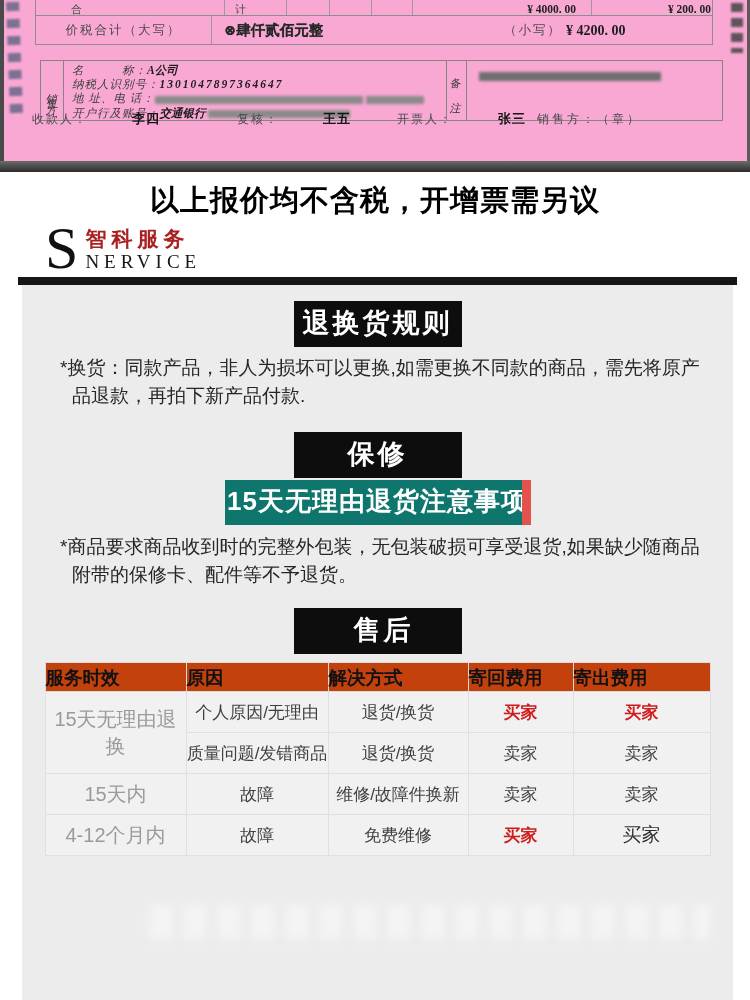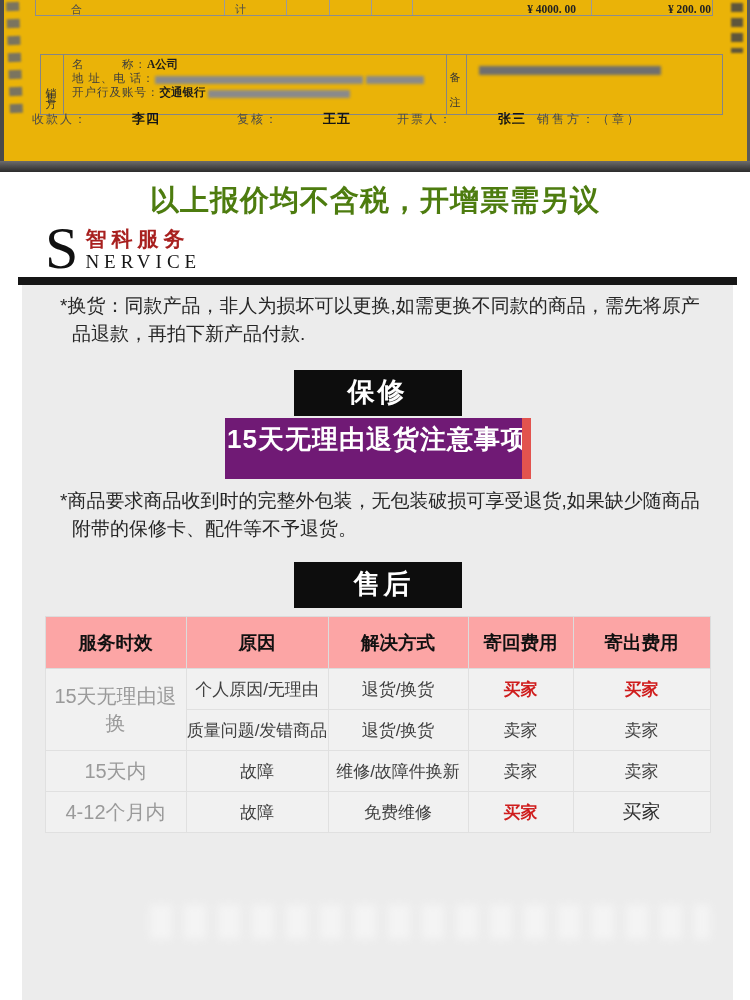--- a/index.html
+++ b/index.html
@@ -1,41 +1,41 @@
 <!DOCTYPE html>
 <html><head>
 <meta charset="utf-8">
 <style>
   * { box-sizing: border-box; margin: 0; padding: 0; }
   html,body { width: 750px; height: 1000px; overflow: hidden; background: #fff;
     font-family: "Liberation Sans", "DejaVu Sans", sans-serif; }
   .page { position: relative; width: 750px; height: 1000px; background: #fff; }
 
   
-  .invoice { position: relative; width: 750px; height: 172px; background: #eab308;
+  .invoice { position: relative; width: 750px; height: 172px; background: #f9a8d4;
     font-family: "Liberation Serif", "DejaVu Serif", serif; color: #333; overflow: hidden; }
   .invoice .photo-edge-l { position:absolute; left:0; top:0; bottom:0; width:4px; background:#4a4a4a; filter:blur(.6px); }
   .invoice .photo-edge-r { position:absolute; right:0; top:0; bottom:0; width:3px; background:#5a5a5a; filter:blur(.6px); }
   .scribble-left { position:absolute; left:8px; top:2px; width:13px; height:112px;
     background: repeating-linear-gradient(178deg, rgba(85,95,125,.75) 0 9px, transparent 9px 17px);
     filter: blur(1.3px); transform: rotate(-2deg); }
   .right-label-strip { position:absolute; right:7px; top:3px; width:12px; height:50px;
     background: repeating-linear-gradient(180deg, rgba(70,70,70,.85) 0 9px, transparent 9px 15px);
     filter: blur(1px); }
   .inv-rowA { position:absolute; left:35px; top:0; width:678px; height:16px; overflow:hidden;
     border-bottom:1px solid #8d8d8d; border-left:1px solid #8d8d8d; border-right:1px solid #8d8d8d; }
   .inv-rowA span { position:absolute; top:0; line-height:19px; font-size:11px; color:#4d4d4d; }
   .inv-rowA .amt { font-weight:bold; font-size:11.5px; color:#222; text-align:right; }
   .vline { position:absolute; top:0; bottom:0; width:1px; background:#9a9a9a; }
   .inv-rowB { position:absolute; left:35px; top:16px; width:678px; height:29px;
     border-bottom:1px solid #8d8d8d; border-left:1px solid #8d8d8d; border-right:1px solid #8d8d8d; }
   .inv-rowB span { position:absolute; top:0; line-height:29px; }
   .inv-label { font-size:12.5px; color:#4a4a4a; letter-spacing:2px; }
   .inv-rowB .words { left:188px; font-size:14.5px; font-weight:bold; color:#262626; text-shadow:0 0 .7px #444; }
-  .sellerbox { position:absolute; left:40px; top:54px; width:683px; height:61px; border:1px solid #858585; }
+  .sellerbox { position:absolute; left:40px; top:60px; width:683px; height:61px; border:1px solid #858585;font-style:italic; }
   .side-label { position:absolute; left:2px; top:0; bottom:0; width:21px; border-right:1px solid #858585;
     writing-mode:vertical-lr; text-orientation:upright; font-size:11px; letter-spacing:5px;
     color:#333; padding-top:4px; text-align:center; }
   .remark-col { position:absolute; left:405px; top:0; bottom:0; width:21px;
     border-left:1px solid #858585; border-right:1px solid #858585;
     writing-mode:vertical-lr; text-orientation:upright; font-size:11px; letter-spacing:24px;
     color:#333; padding-top:5px; text-align:center; }
   .fields { position:absolute; left:31px; top:2px; font-size:11.5px; line-height:14.2px; color:#222; white-space:nowrap; }
   .fields .lab { color:#3d3d3d; letter-spacing:1px; }
   .fields .val { font-weight:bold; color:#1c1c1c; filter:blur(.6px); }
@@ -43,47 +43,47 @@
   .redact { display:inline-block; height:8px; background:#8a8a8a; filter:blur(1.6px); vertical-align:middle; border-radius:1px; }
   .remark-redact { position:absolute; left:438px; top:11px; width:182px; height:9px; background:#6f6f6f; filter:blur(1.7px); }
   .inv-rowD { position:absolute; left:12px; top:110px; width:710px; height:18px; font-size:12px; color:#4a4a4a; }
   .inv-rowD span { position:absolute; line-height:18px; letter-spacing:2px; }
   .inv-rowD .name { font-weight:bold; color:#141414; font-size:13px; letter-spacing:1px; filter:blur(.3px);margin-left:36px; }
   .bottom-band { position:absolute; left:0; right:0; bottom:0; height:11px;
     background:linear-gradient(180deg,#6c6c6c,#2b2b2b); filter:blur(.5px); }
 
   
   .tax-notice { margin-top:11px; text-align:center; font-size:29px; font-weight:600;
-    color:#4d7c0f; letter-spacing:1px; line-height:34px; }
+    color:#000000; letter-spacing:1px; line-height:34px; }
   .logo { display:flex; margin:7px 0 0 45px; height:50px; }
   .logo-s { font-family:"Liberation Serif","DejaVu Serif",serif; font-size:60px; line-height:48px; color:#111; }
   .logo-right { margin-left:7px; padding-top:3px; }
   .logo-cn { color:#a8201f; font-size:21px; font-weight:bold; letter-spacing:5px; line-height:23px; }
   .logo-en { font-family:"Liberation Serif","DejaVu Serif",serif; font-size:19px; letter-spacing:5px;
     line-height:23px; color:#161616; }
   .black-bar { margin:3px 0 0 18px; width:719px; height:8px; background:#161616; }
 
   
   .panel { margin-left:22px; width:711px; height:718px; background:#ececec; overflow:hidden; }
   .badge { display:block; width:168px; margin:16px auto 0; background:#0d0d0d; color:#fff;
     font-size:27px; font-weight:bold; text-align:center; letter-spacing:3px; padding:4px 0 6px; }
   .para { font-size:19px; line-height:28px; color:#262626; font-weight:500;
     margin:10px 18px 0 50px; text-indent:-12px; }
   .para .red { color:#d92c21; }
   .p2 { margin-top:7px; } .p3 { margin-top:4px; } .p4 { margin-top:4px; } .p5 { margin-top:2px; }
   .badge-warranty { margin-top:22px; }
-  .red-banner { position:relative; display:block; width:306px; margin:2px auto 8px; background:#701a75;
-    color:#fff; font-size:26px; font-weight:bold; text-align:center; letter-spacing:1px; padding:4px 0 22px; }
+  .red-banner { position:relative; display:block; width:306px; margin:2px auto 8px; background:#0f766e;
+    color:#fff; font-size:26px; font-weight:bold; text-align:center; letter-spacing:1px; padding:4px 0 6px; }
   .red-banner::after { content:""; position:absolute; right:0; top:0; bottom:0; width:9px; background:#e2534e; }
   .badge-aftersale { margin-top:19px;padding-left:12px; }
 
   
   table.aftersale { width:665px; margin:8px auto 0; border-collapse:collapse; table-layout:fixed; }
-  .aftersale th { background:#fca5a5; height:52px; font-size:18.5px; font-weight:bold; color:#111;
-    border:1px solid #dcdcdc; text-align:center; }
+  .aftersale th { background:#c2410c; height:29px; font-size:18.5px; font-weight:bold; color:#111;
+    border:1px solid #dcdcdc; text-align:left; }
   .aftersale td { background:#f1f1f1; height:41px; font-size:17px; color:#3f3f3f;
     border:1px solid #e0e0e0; text-align:center; }
   .aftersale td.t-time { font-size:20px; color:#9a9a9a; }
   .aftersale td.buyer-red { color:#cf1d1d; font-weight:bold; }
   .aftersale td.dark { color:#2e2e2e; font-size:19px; }
 
   .watermark { position:absolute; left:150px; top:905px; width:560px; height:34px; opacity:.45;
     filter:blur(4px); pointer-events:none;
     background:repeating-linear-gradient(90deg, rgba(255,255,255,.95) 0 22px, rgba(255,255,255,0) 22px 34px); }
 </style>
@@ -103,25 +103,33 @@
       <div class="vline" style="left:188px;"></div>
       <div class="vline" style="left:250px;"></div>
       <div class="vline" style="left:293px;"></div>
       <div class="vline" style="left:335px;"></div>
       <div class="vline" style="left:376px;"></div>
       <span class="amt" style="left:420px; width:120px;">¥ 4000. 00</span>
       <div class="vline" style="left:555px;"></div>
       <span class="amt" style="left:575px; width:100px;">¥ 200. 00</span>
     </div>
 
+    <div class="inv-rowB">
+      <span class="inv-label" style="left:0; width:175px; text-align:center;">价税合计（大写）</span>
+      <div class="vline" style="left:175px;"></div>
+      <span class="words">⊗肆仟贰佰元整</span>
+      <span class="inv-label" style="left:468px;">（小写）</span>
+      <span style="left:530px; font-size:14px; font-weight:bold; color:#1d1d1d;">¥ 4200. 00</span>
+    </div>
 
     <div class="sellerbox">
       <div class="side-label">销售方</div>
       <div class="fields">
         <div><span class="lab">名　　　称：</span><span class="val">A公司</span></div>
+        <div><span class="lab">纳税人识别号：</span><span class="val num">1301047897364647</span></div>
         <div><span class="lab">地 址、电 话：</span><span class="redact" style="width:208px;"></span> <span class="redact" style="width:58px;"></span></div>
         <div><span class="lab">开户行及账号：</span><span class="val">交通银行</span> <span class="redact" style="width:142px;"></span></div>
       </div>
       <div class="remark-col">备注</div>
       <div class="remark-redact"></div>
     </div>
 
     <div class="inv-rowD">
       <span style="left:20px;">收款人：</span>
       <span class="name" style="left:84px;">李四</span>
@@ -142,20 +150,21 @@
     <div class="logo-right">
       <div class="logo-cn">智科服务</div>
       <div class="logo-en">NERVICE</div>
     </div>
   </div>
 
   <div class="black-bar"></div>
 
   <div class="panel">
 
+    <span class="badge">退换货规则</span>
 
 
     <p class="para p2">*换货：同款产品，非人为损坏可以更换,如需更换不同款的商品，需先将原产品退款，再拍下新产品付款.</p>
 
     <span class="badge badge-warranty">保修</span>
 
 
     <span class="red-banner">15天无理由退货注意事项</span>
 
     <p class="para p4">*商品要求商品收到时的完整外包装，无包装破损可享受退货,如果缺少随商品附带的保修卡、配件等不予退货。</p>

